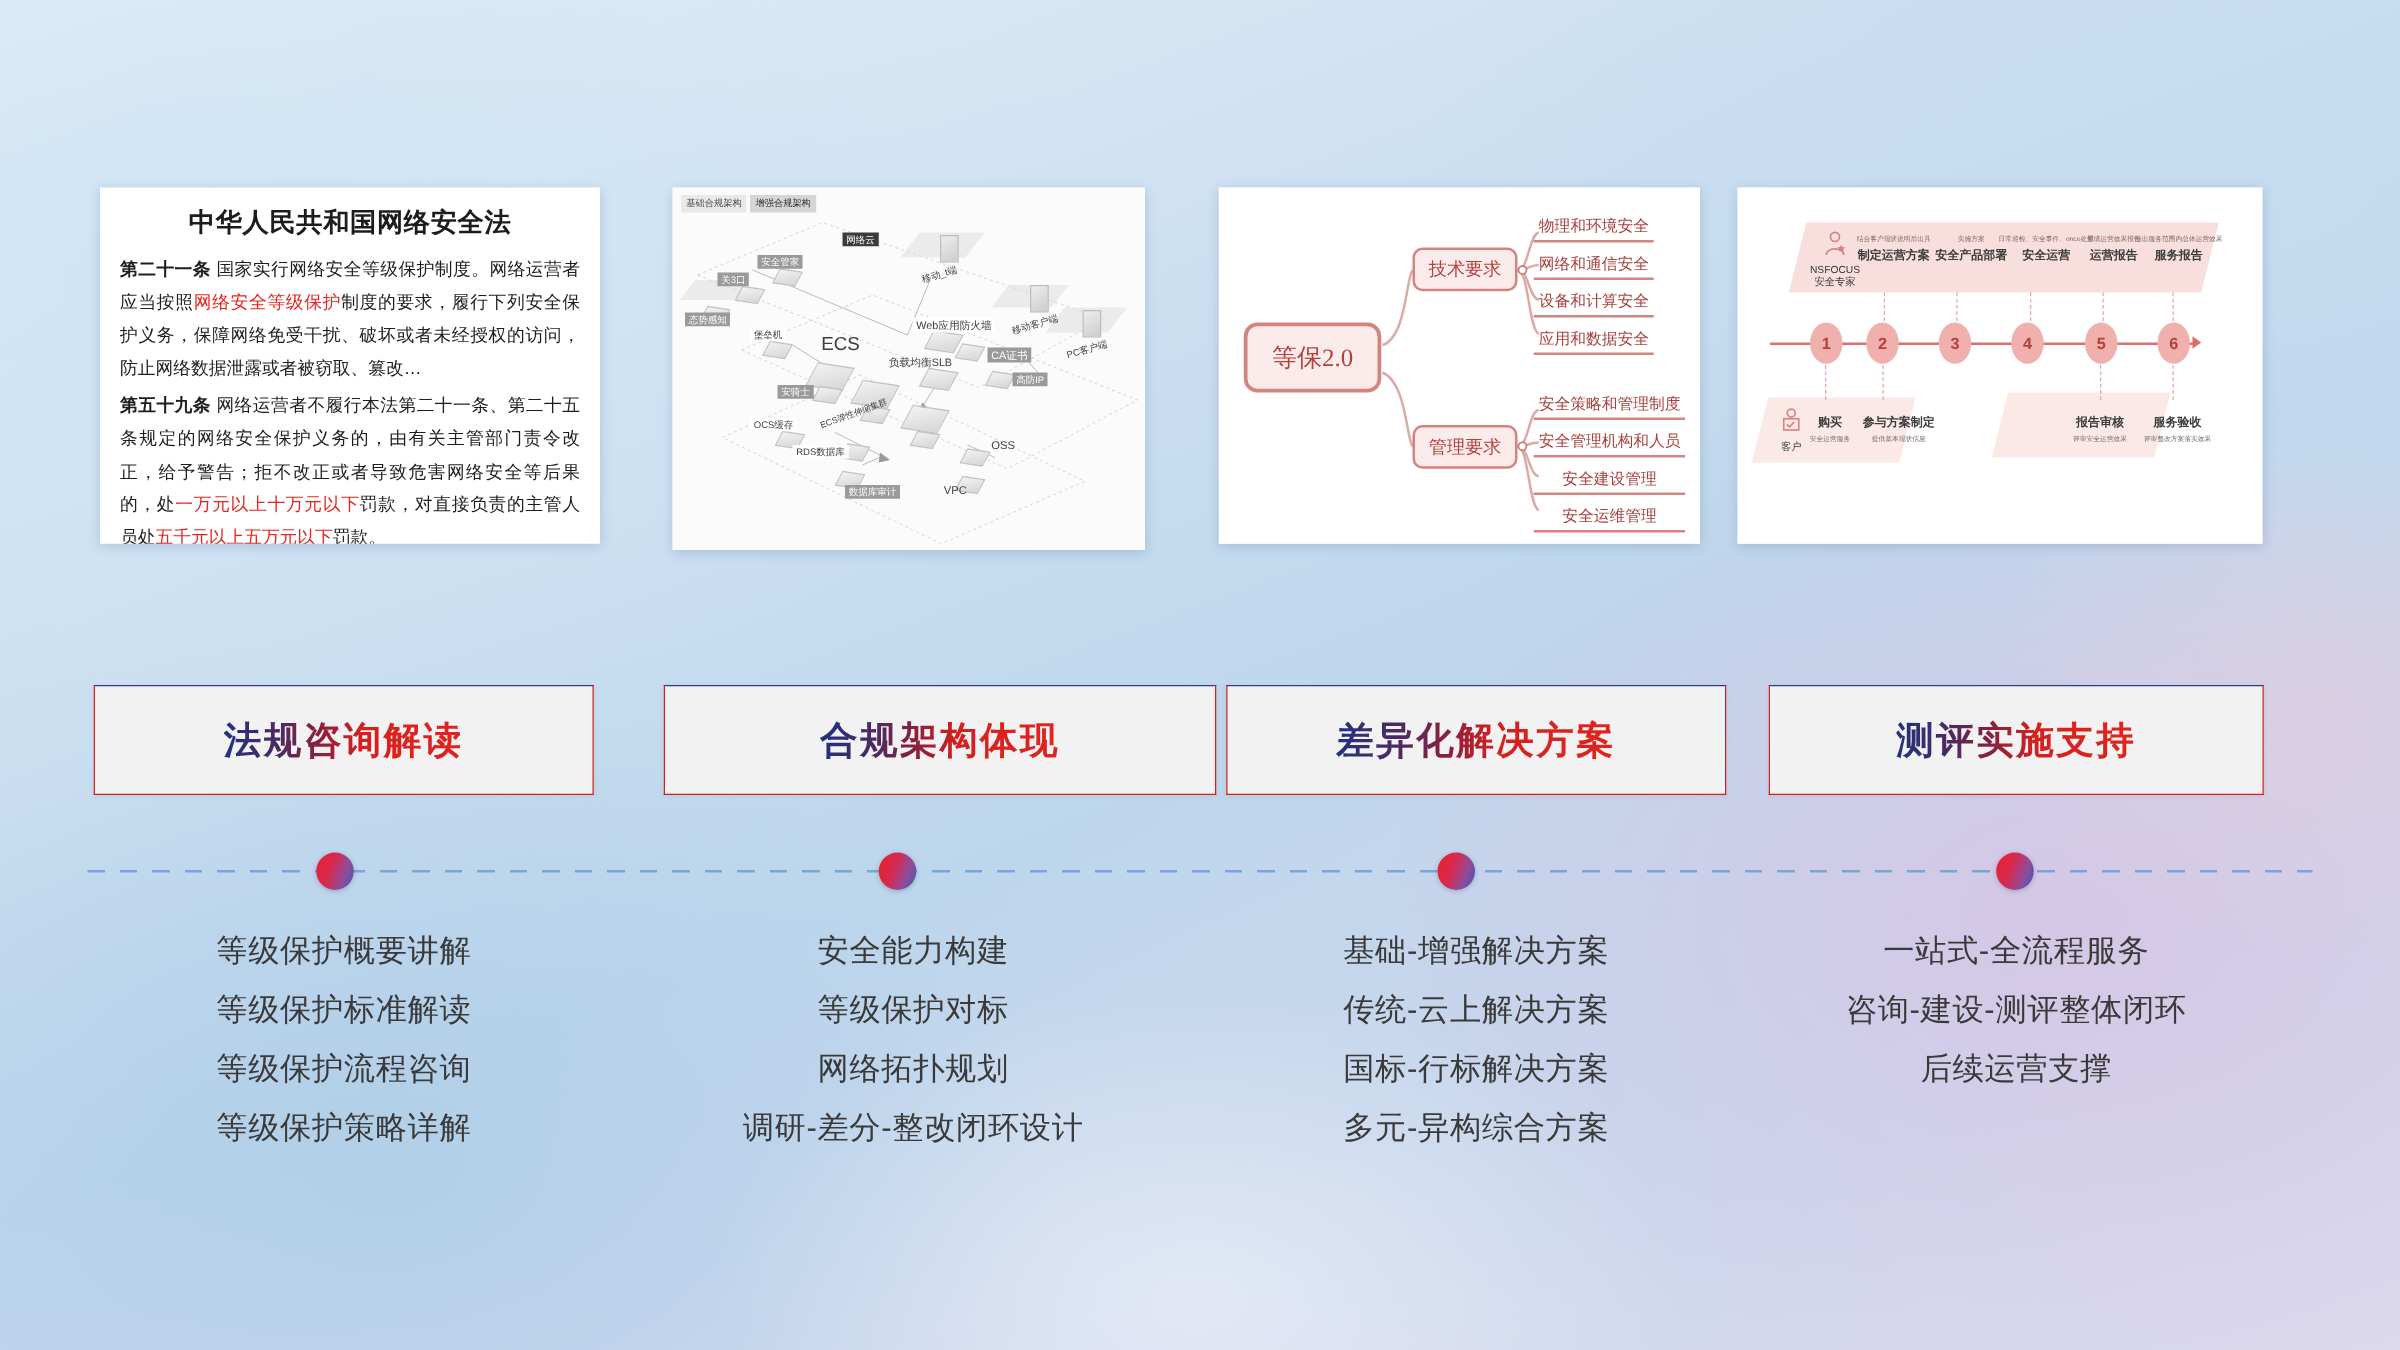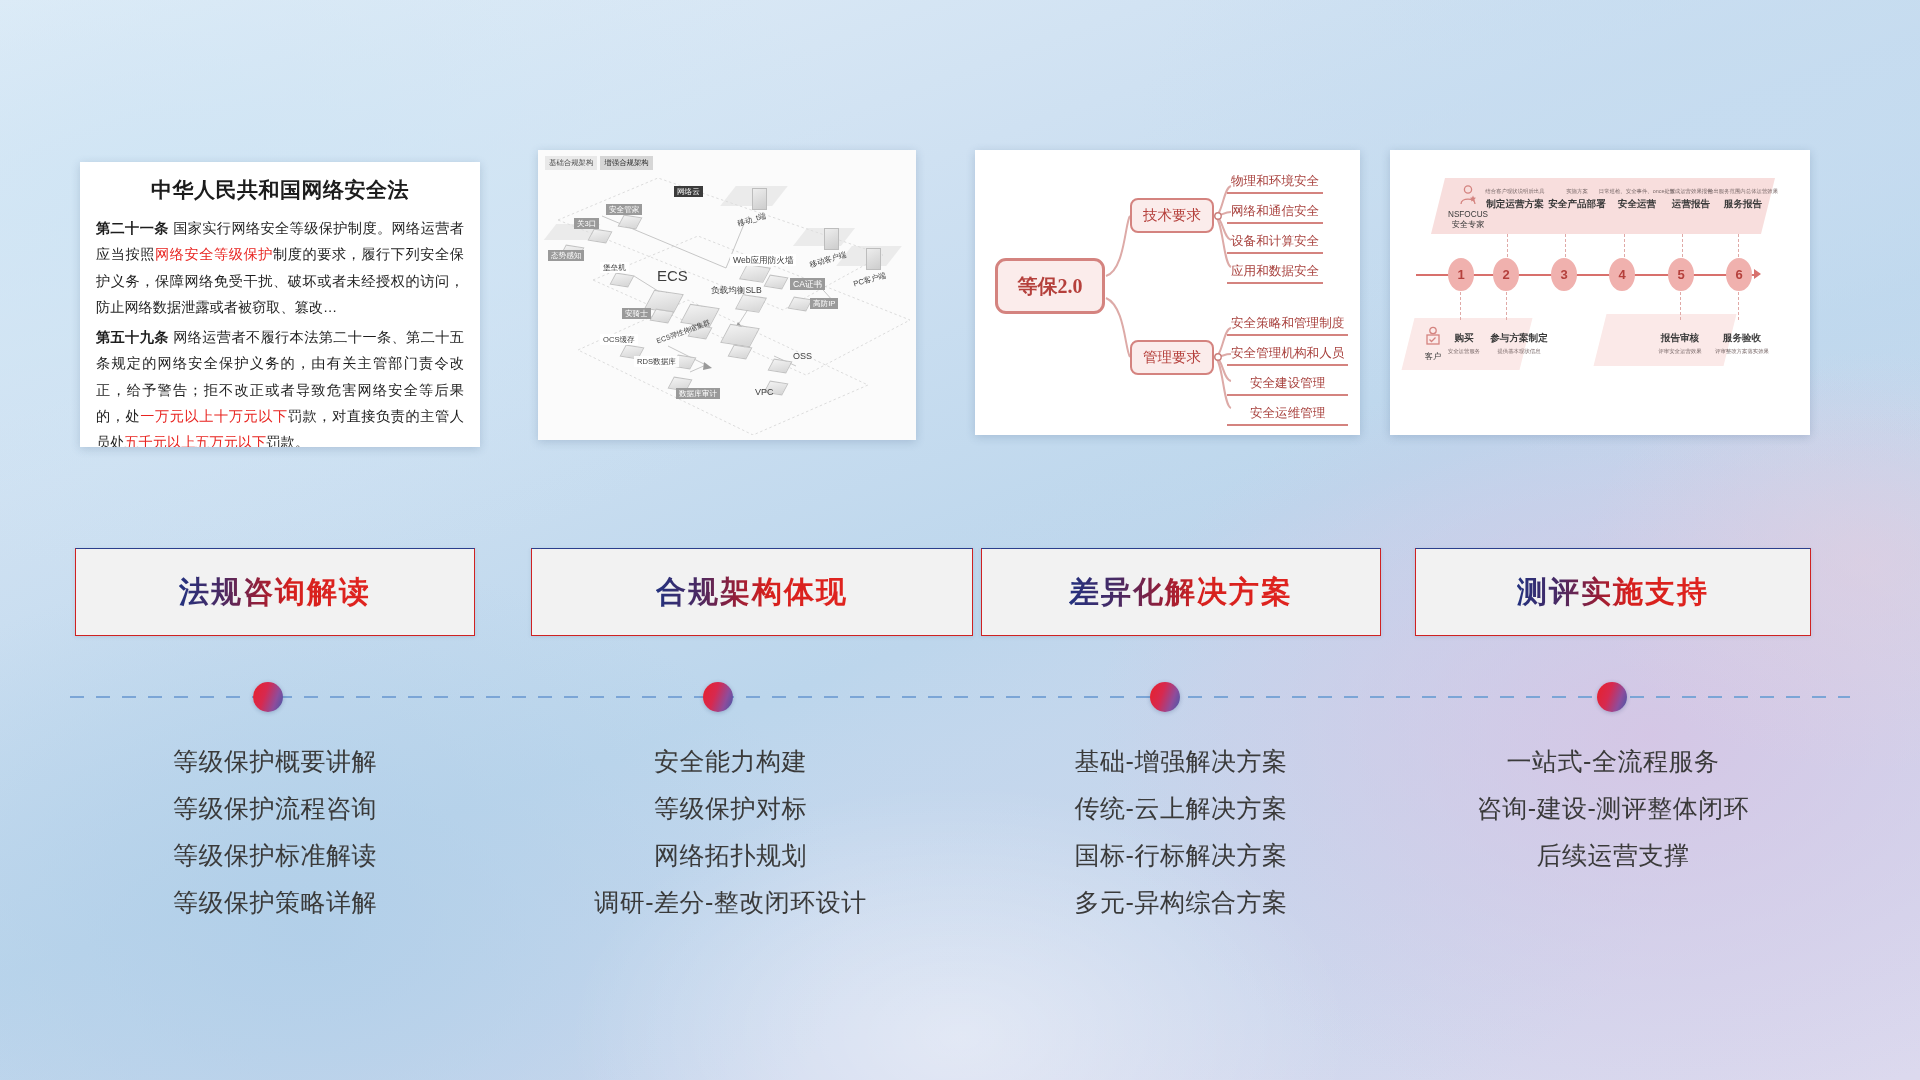--- a/index.html
+++ b/index.html
@@ -49,21 +49,21 @@
     width: 1920px;
     height: 300px;
   }
   .card {
     position: absolute;
     top: 0;
     background: #ffffff;
     box-shadow: 0 2px 9px rgba(40,70,110,0.20);
     overflow: hidden;
   }
-  .card.c1 { left: 80px;   width: 400px;  height: 285px; margin-top: 12px; }
+  .card.c1 { left: 80px;   width: 400px;  height: 285px; }
   .card.c2 { left: 538px;  width: 378px;  height: 290px; }
   .card.c3 { left: 975px;  width: 385px;  height: 285px; }
   .card.c4 { left: 1390px; width: 420px;  height: 285px; }
 
   
   .law-card { padding: 14px 16px 10px 16px; }
   .law-title {
     text-align: center;
     font-size: 21px;
     font-weight: bold;
@@ -134,21 +134,20 @@
   .mind { position: relative; width: 100%; height: 100%; background:#fff; }
   .mind-root {
     position: absolute; left: 20px; top: 108px;
     width: 110px; height: 56px;
     background: #fbeceb;
     border: 3px solid #d4837f;
     border-radius: 11px;
     display: flex; align-items: center; justify-content: center;
     font-size: 20px; color: #b5403c;
     font-family: "Liberation Serif","DejaVu Serif",serif;
-    font-weight: bold;
   }
   .mind-branch {
     position: absolute;
     width: 84px; height: 35px;
     background: #fbeceb;
     border: 2px solid #d4837f;
     border-radius: 8px;
     display: flex; align-items: center; justify-content: center;
     font-size: 14.5px; color: #b5403c;
     font-family: "Liberation Serif","DejaVu Serif",serif;
@@ -541,22 +540,22 @@
 
   <div class="timeline"></div>
   <div class="tl-dot d1"></div>
   <div class="tl-dot d2"></div>
   <div class="tl-dot d3"></div>
   <div class="tl-dot d4"></div>
 
   <div class="lists">
     <div class="list-col l1">
       <div class="list-item">等级保护概要讲解</div>
+      <div class="list-item">等级保护标准解读</div>
       <div class="list-item">等级保护流程咨询</div>
-      <div class="list-item">等级保护标准解读</div>
       <div class="list-item">等级保护策略详解</div>
     </div>
     <div class="list-col l2">
       <div class="list-item">安全能力构建</div>
       <div class="list-item">等级保护对标</div>
       <div class="list-item">网络拓扑规划</div>
       <div class="list-item">调研-差分-整改闭环设计</div>
     </div>
     <div class="list-col l3">
       <div class="list-item">基础-增强解决方案</div>

